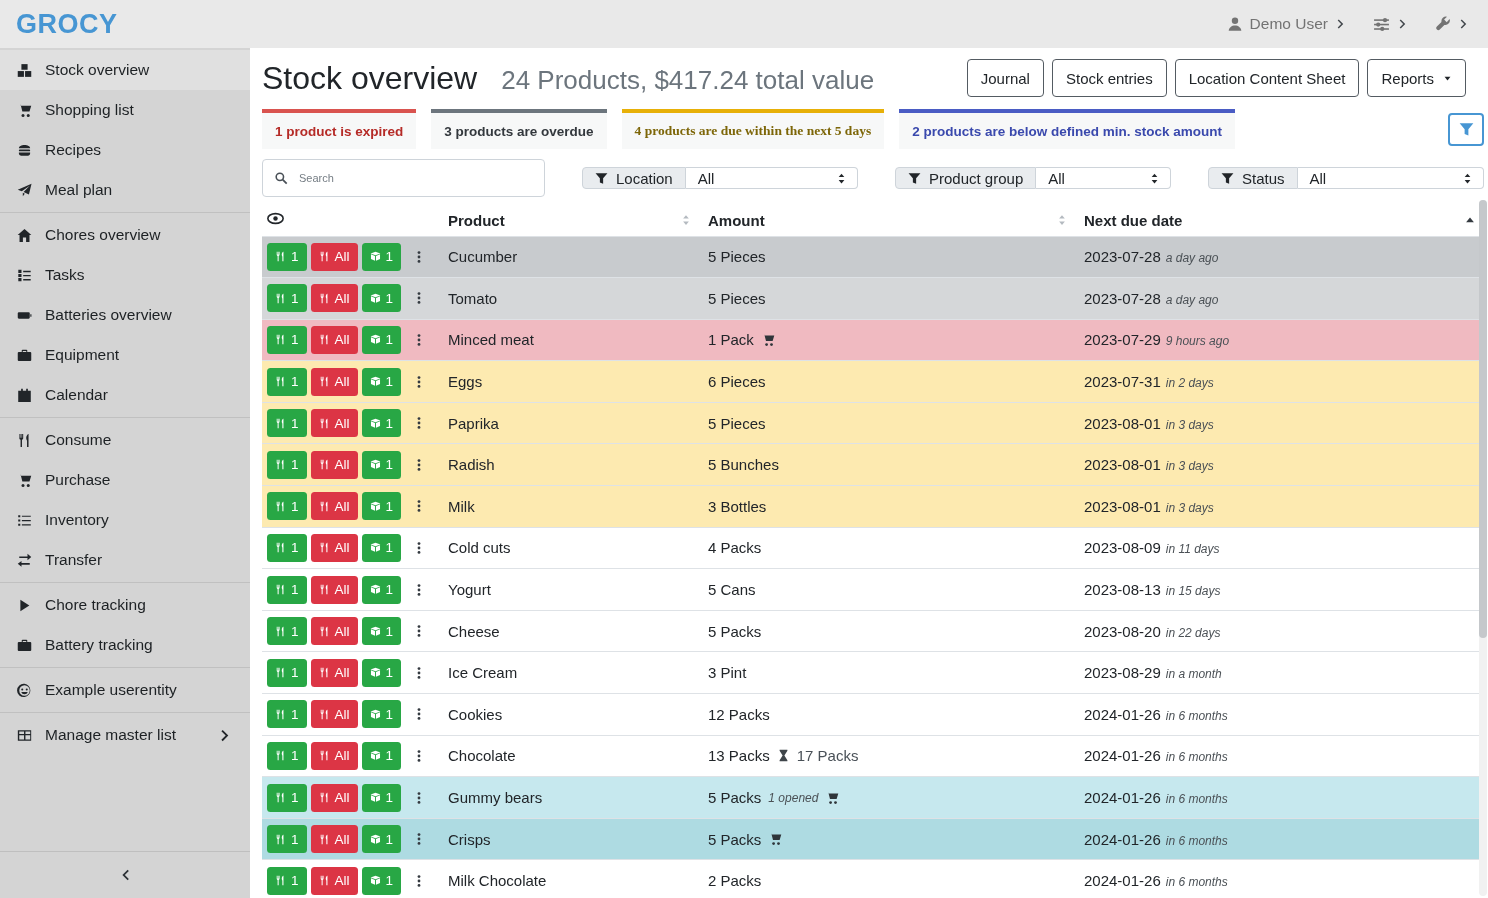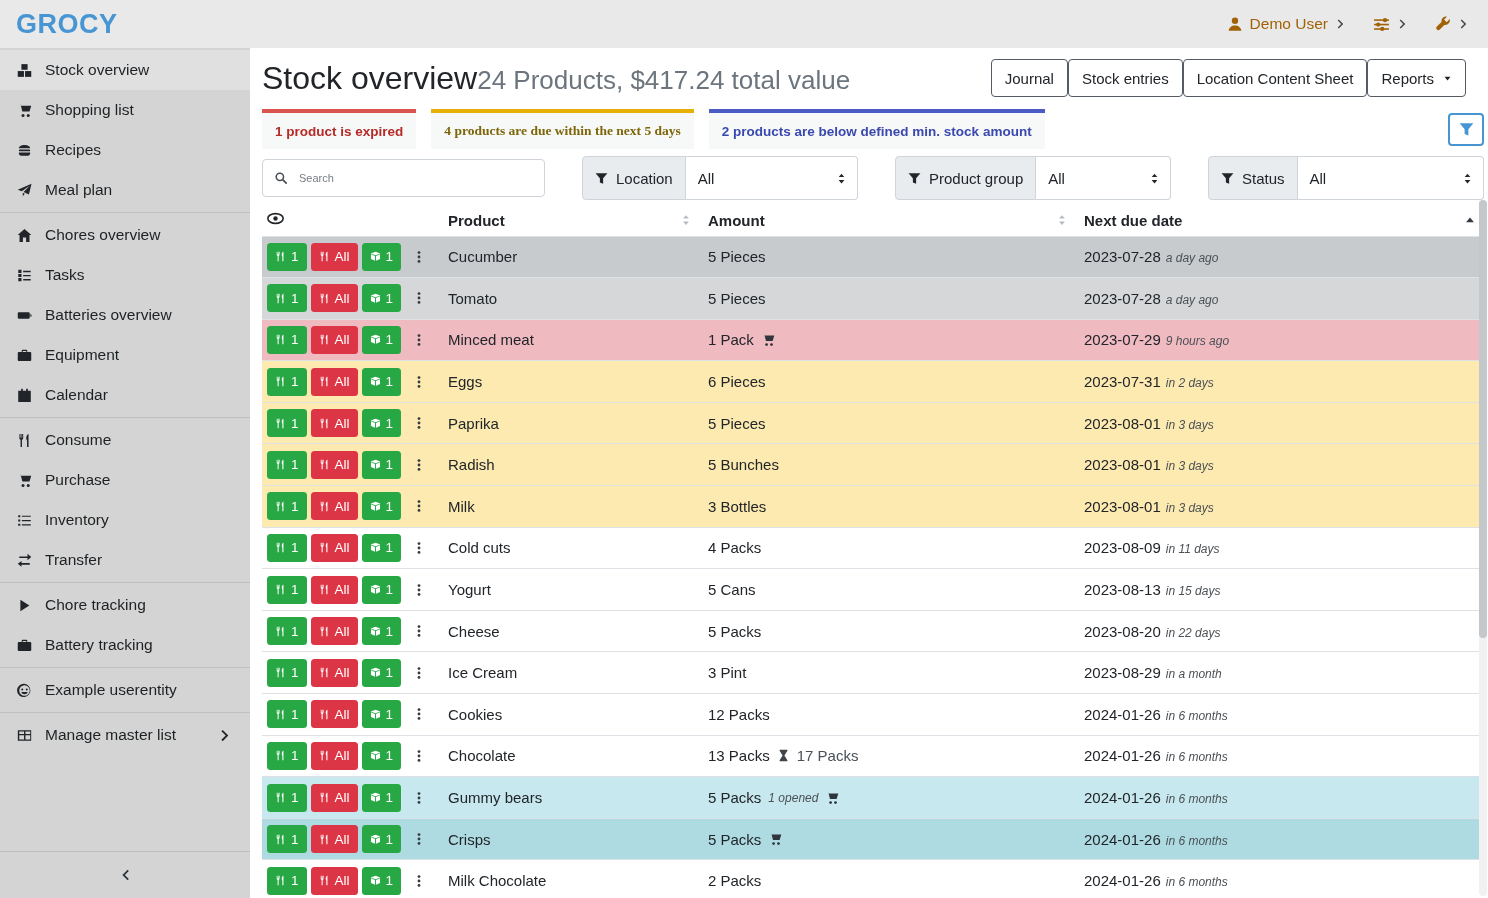--- a/index.html
+++ b/index.html
@@ -8,42 +8,42 @@
 button{font-family:inherit;}
 .icon{display:inline-flex;align-items:center;justify-content:center;line-height:0;}
 .icon svg{display:block;}
 .i9{font-size:9px}.i11{font-size:11px}.i12{font-size:12px}.i13{font-size:13px}
 .i14{font-size:14px}.i15{font-size:15px}.i16{font-size:16px}.i17{font-size:17px}
 
 
 .topbar{position:fixed;top:0;left:0;right:0;height:48px;background:#e9e9e9;display:flex;
  align-items:center;justify-content:space-between;padding:0 18px 0 16px;z-index:30;}
 .logo{font-size:27px;font-weight:800;color:#4796d3;letter-spacing:.5px;cursor:pointer;}
-.topbar-right{display:flex;align-items:center;gap:26px;color:#a16207;}
+.topbar-right{display:flex;align-items:center;gap:26px;color:#737373;}
 .tb-group{display:flex;align-items:center;gap:7px;font-size:15.5px;cursor:pointer;}
 .tb-chev{color:#43484d;}
 
 
 .sidebar{position:fixed;top:48px;left:0;bottom:0;width:250px;background:#d4d4d4;z-index:20;}
 .side-nav{padding-top:2px;}
 .side-item{display:flex;align-items:center;gap:11px;height:40px;padding:0 15px;font-size:15.5px;color:#1d2124;cursor:pointer;}
 .side-item .icon{width:19px;flex:0 0 19px;font-size:15px;color:#212529;}
 .side-item.active{background:#e0e0e0;}
 .side-label{white-space:nowrap;}
 .side-chev{margin-left:auto;font-size:12px;color:#33383d;}
 .side-divider{height:1px;background:#c0c0c0;margin:2px 0;}
 .sidebar-collapse{position:absolute;left:0;right:0;bottom:0;height:47px;border-top:1px solid #bfbfbf;
  display:flex;align-items:center;justify-content:center;color:#2b3035;cursor:pointer;}
 
 
 .main{position:fixed;top:48px;left:250px;right:0;bottom:0;background:#fff;padding:8px 4px 0 12px;overflow:hidden;}
 .page-header{display:flex;justify-content:space-between;align-items:center;height:44px;}
 .page-title{font-size:32px;font-weight:500;color:#212529;white-space:nowrap;}
-.page-subtitle{font-size:26px;font-weight:400;color:#6c757d;margin-left:0;}
-.header-buttons{display:flex;margin-right:18px;}
+.page-subtitle{font-size:26px;font-weight:400;color:#6c757d;margin-left:24px;}
+.header-buttons{display:flex;gap:8px;margin-right:18px;}
 .btn-outline{height:38px;padding:0 13px;border:1px solid #545b62;border-radius:4px;background:#fff;
  color:#212529;font-size:15px;display:inline-flex;align-items:center;gap:9px;cursor:pointer;}
 
 
 .status-row{display:flex;align-items:center;margin-top:9px;height:40px;}
 .status-cards{display:flex;gap:15px;align-items:center;}
 .status-card{height:40px;background:#f7f8f8;border-top:4px solid #888;display:flex;align-items:center;
  padding:0 13px;font-size:13.5px;font-weight:700;cursor:pointer;white-space:nowrap;}
 .status-card.expired{border-top-color:#d9534f;color:#b52b27;}
 .status-card.overdue{border-top-color:#6c757d;color:#33383d;}
@@ -51,21 +51,21 @@
 .status-card.below_min{border-top-color:#4a5cc4;color:#3a49ad;}
 .filter-clear-btn{margin-left:auto;width:36px;height:33px;border:2px solid #4796d3;border-radius:4px;
  background:#fff;color:#4796d3;display:flex;align-items:center;justify-content:center;cursor:pointer;}
 
 
 .filter-row{display:flex;justify-content:space-between;align-items:center;margin-top:10px;height:38px;}
 .search-group{width:283px;height:38px;border:1px solid #ced4da;border-radius:4px;background:#fff;display:flex;align-items:center;}
 .search-group .icon{width:36px;font-size:14px;color:#495057;}
 .search-input{flex:1;border:0;outline:0;height:100%;font-size:11px;color:#495057;background:transparent;padding-right:10px;}
 .search-input::placeholder{color:#757d84;}
-.filter-group{display:flex;height:44px;width:276px;}
+.filter-group{display:flex;height:22px;width:276px;}
 .fg-label{display:flex;align-items:center;gap:8px;padding:0 12px;background:#e9ecef;border:1px solid #ced4da;
  border-radius:4px 0 0 4px;font-size:15px;color:#212529;white-space:nowrap;}
 .fg-label .icon{font-size:13px;color:#212529;}
 .fg-select{flex:1;display:flex;align-items:center;justify-content:space-between;border:1px solid #ced4da;border-left:0;
  border-radius:0 4px 4px 0;background:#fff;padding:0 9px 0 12px;font-size:15px;color:#212529;cursor:pointer;}
 .fg-select .icon{font-size:13px;color:#23272b;}
 
 
 .stock-table{width:100%;border-collapse:collapse;margin-top:8px;table-layout:fixed;}
 .stock-table th{border-bottom:1px solid #dee2e6;padding:4px 8px;height:31px;font-size:15px;font-weight:700;
@@ -349,20 +349,23 @@
           </span>
         </button>
     </div>
   </div>
 
   <div class="status-row">
     <div class="status-cards" id="status-cards">
         <div class="status-card expired">
           <span>1 product is expired</span>
         </div>
+        <div class="status-card overdue">
+          <span>3 products are overdue</span>
+        </div>
         <div class="status-card due_soon">
           <span>4 products are due within the next 5 days</span>
         </div>
         <div class="status-card below_min">
           <span>2 products are below defined min. stock amount</span>
         </div>
       </div>
     <button class="filter-clear-btn">
       <span class="icon i15">
           <svg viewBox="0 0 16 16" width="1em" height="1em" fill="currentColor" xmlns="http://www.w3.org/2000/svg">

